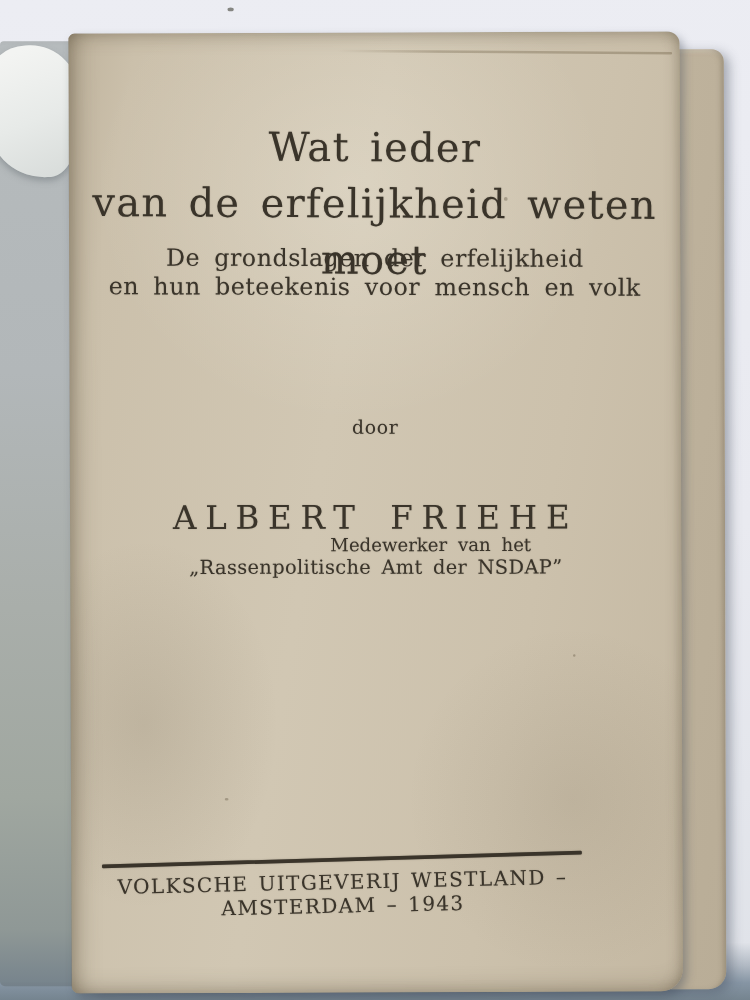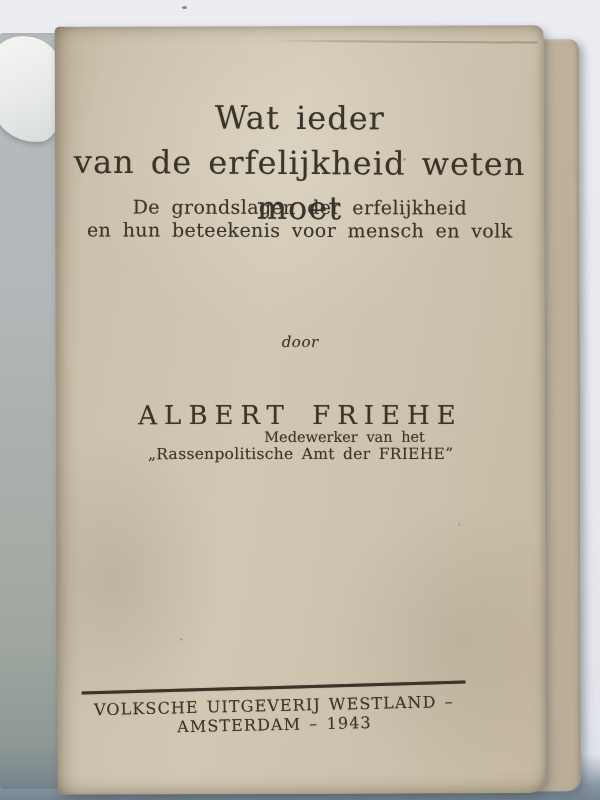--- a/index.html
+++ b/index.html
@@ -106,21 +106,21 @@
   .book-title .line { display: block; }
   .subtitle {
     top: 170px; font-size: 19px; line-height: 23px;
     letter-spacing: .4px; word-spacing: 5px; transform: rotate(0.35deg);
   }
   .subtitle .line { display: block; }
   .illustration-note {
     top: 237px; font-size: 17px; letter-spacing: .4px; word-spacing: 5px;
     transform: rotate(0.3deg);
   }
-  .byline { top: 307px; font-size: 15px; letter-spacing: .6px; transform: rotate(0.25deg); font-style: italic; }
+  .byline { top: 307px; font-size: 15px; letter-spacing: .6px; transform: rotate(0.25deg); }
   .author-name {
     top: 374px; font-size: 26px; letter-spacing: 7px; word-spacing: 6px;
     transform: rotate(0.15deg);
   }
   .affiliation-1 { top: 403px; font-size: 14.5px; word-spacing: 4px; transform: rotate(0.15deg); padding-left: 44px; }
   .affiliation-2 { top: 419px; font-size: 15.5px; word-spacing: 3px; letter-spacing: .3px; transform: rotate(0.15deg); }
   .imprint {
     position: absolute; left: 14px; top: 660px; width: 406px;
     transform: rotate(-1.1deg); text-align: center;
   }
@@ -166,21 +166,21 @@
       <span class="line">en hun beteekenis voor mensch en volk</span>
     </div>
 
 
     <div class="txt byline">door</div>
 
     <div class="txt author-name">ALBERT FRIEHE</div>
 
     <div class="txt affiliation-1">Medewerker van het</div>
 
-    <div class="txt affiliation-2">„Rassenpolitische Amt der FRIEHE”</div>
+    <div class="txt affiliation-2">„Rassenpolitische Amt der NSDAP”</div>
 
     <div class="imprint">
       <div class="imprint-rule"></div>
       <div class="imprint-text">VOLKSCHE UITGEVERIJ WESTLAND – AMSTERDAM – 1943</div>
     </div>
   </div>
 
 </div>
 
 </body></html>

